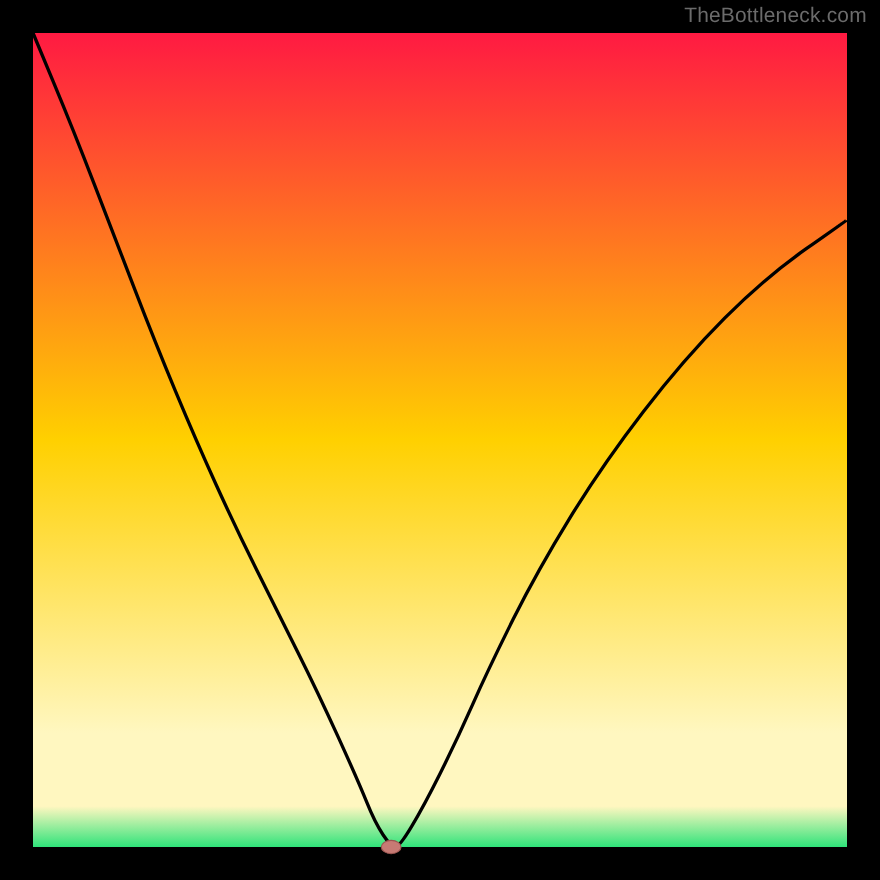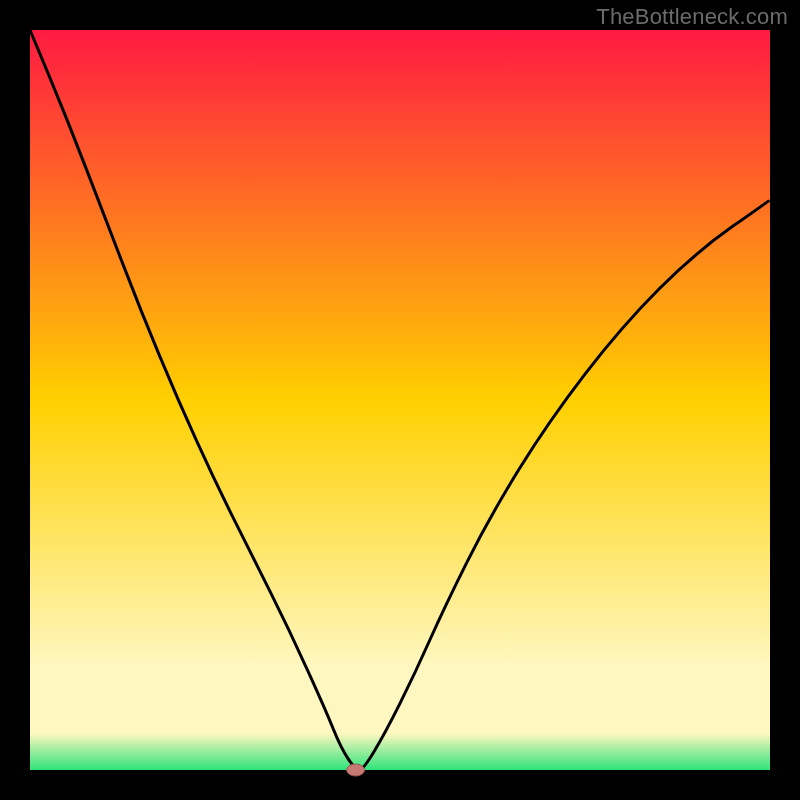--- a/index.html
+++ b/index.html
@@ -15,21 +15,21 @@
     position: relative;
     width: 800px;
     height: 800px;
     background: #000;
   }
   .watermark {
     position: absolute;
     top: 4px;
     right: 12px;
     color: #6b6b6b;
-    font-size: 22px;
+    font-size: 19px;
     font-weight: 500;
     letter-spacing: 0.2px;
     z-index: 5;
     user-select: none;
   }
   svg {
     position: absolute;
     left: 0;
     top: 0;
   }

